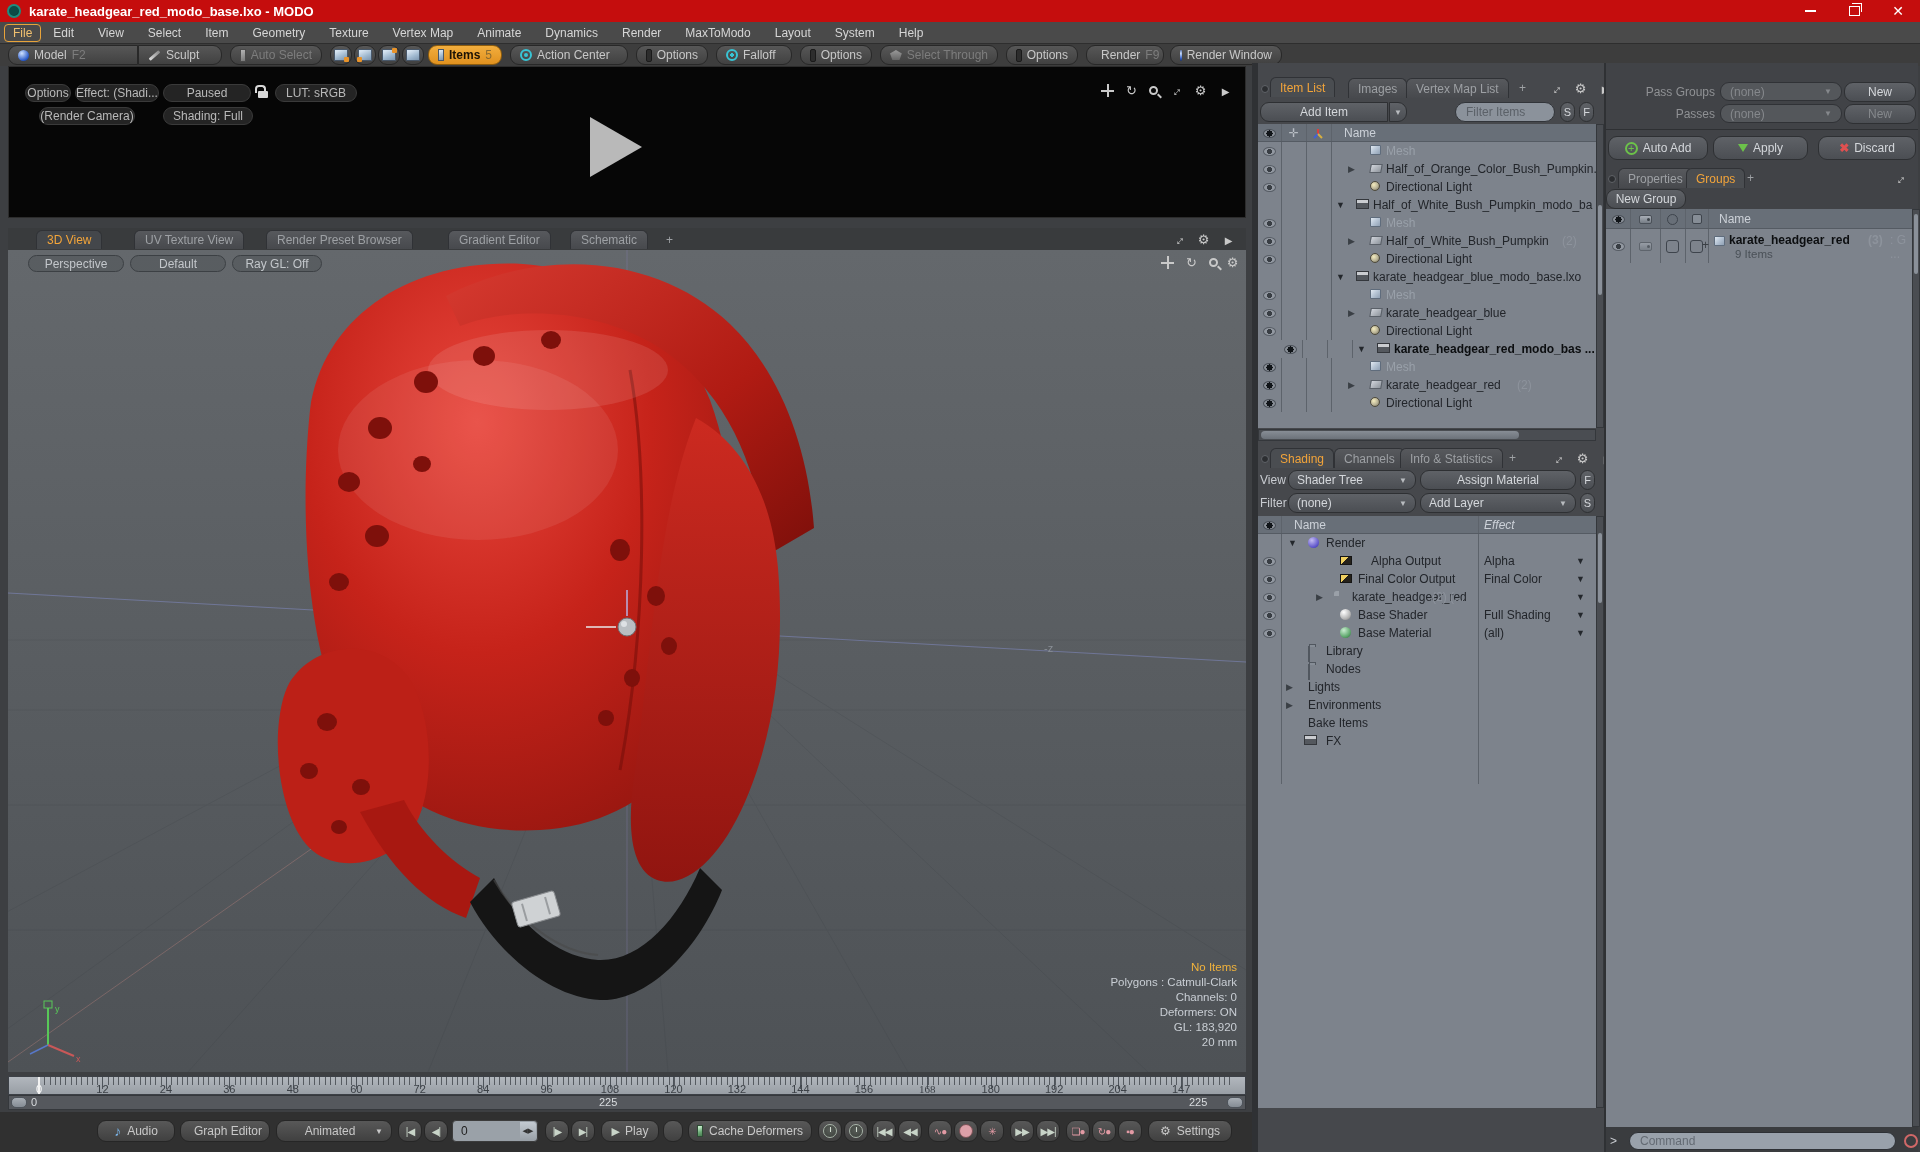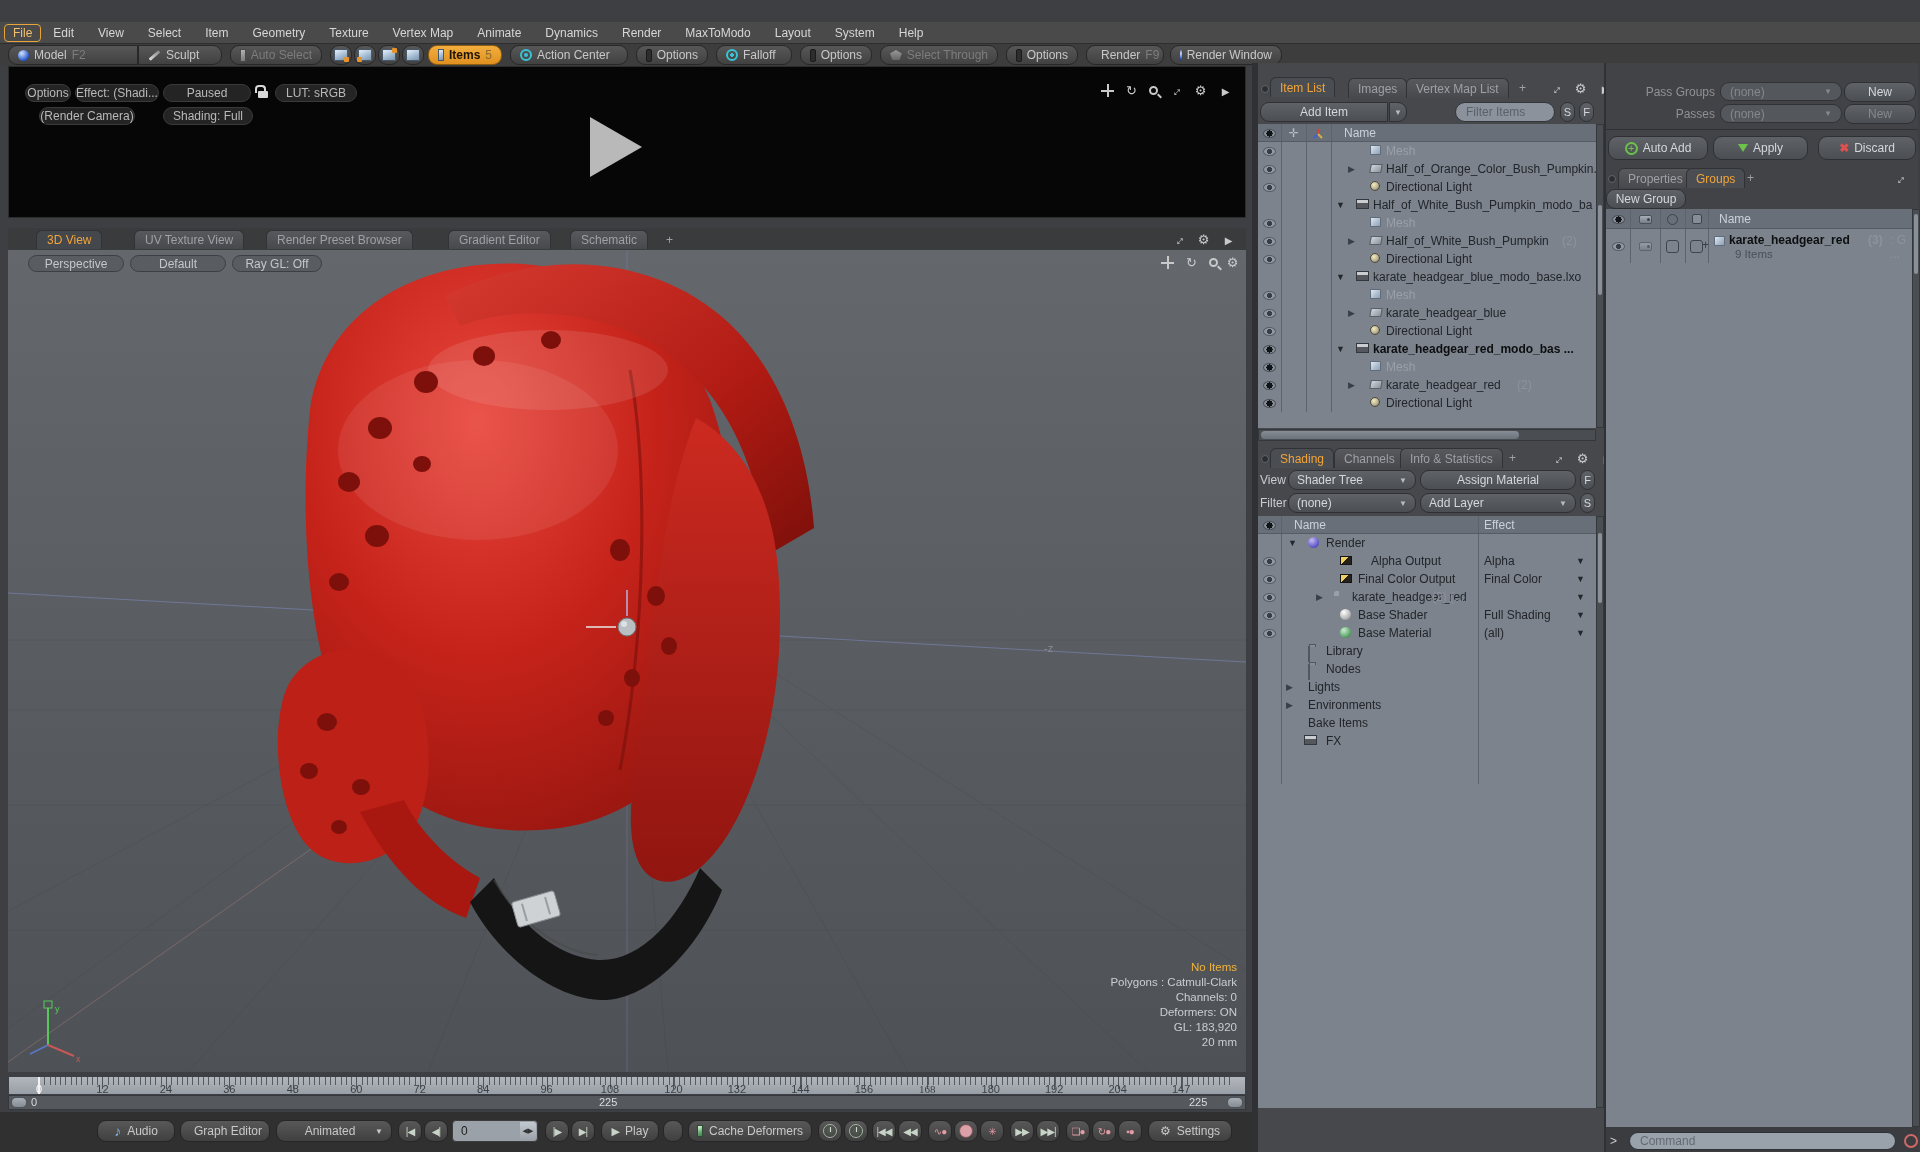--- a/index.html
+++ b/index.html
@@ -145,20 +145,33 @@
   #cmd-input{margin-left:12px;width:268px;height:18px;background:#99a1ab;border:1px solid #2e3136;border-radius:9px;color:#5a616a;font-size:12px;padding:0 10px;font-family:"Liberation Sans",sans-serif;box-sizing:border-box;}
   #cmd-input::placeholder{color:#646b74;}
   .ring{width:14px;height:14px;border:2px solid #d06868;border-radius:50%;box-sizing:border-box;margin-left:8px;}
   .dot{width:6px;height:6px;border-radius:50%;background:#2c2e31;border:1px solid #606368;}
 </style>
 </head>
 <body>
 
 <div id="app">
 
+  <div id="titlebar">
+    <div id="app-logo"></div>
+    <div id="win-title">karate_headgear_red_modo_base.lxo - MODO</div>
+    <div id="win-controls">
+      <div class="winbtn">
+          <span class="wc-min"></span>
+        </div>
+      <div class="winbtn">
+          <span class="wc-restore"></span>
+        </div>
+      <div class="winbtn wc-close">✕</div>
+    </div>
+  </div>
 
   <div id="menubar">
     <span class="menu-item active">File</span>
     <span class="menu-item">Edit</span>
     <span class="menu-item">View</span>
     <span class="menu-item">Select</span>
     <span class="menu-item">Item</span>
     <span class="menu-item">Geometry</span>
     <span class="menu-item">Texture</span>
     <span class="menu-item">Vertex Map</span>
@@ -657,21 +670,21 @@
           <span class="cell" style="left:0;width:23px;">
               <span class="eye"></span>
             </span>
           <span class="vline" style="left:23px;"></span>
             <span class="vline" style="left:48px;"></span>
             <span class="vline" style="left:73px;"></span>
           <span class="ic ic-light" style="left:112px;"></span>
           <span class="lbl" style="position:absolute;left:128px;top:2px;">Directional Light</span>
         </div>
 
-        <div class="trow" style="top:216px;">
+        <div class="trow" style="top:216px;margin-left:21px;">
           <span class="cell" style="left:0;width:23px;">
               <span class="eye strong"></span>
             </span>
           <span class="vline" style="left:23px;"></span>
             <span class="vline" style="left:48px;"></span>
             <span class="vline" style="left:73px;"></span>
           <span class="tri-d" style="left:78px;top:4px;"></span>
           <span class="ic ic-scene" style="left:98px;"></span>
           <span class="lbl b" style="position:absolute;left:115px;top:2px;">karate_headgear_red_modo_bas ...</span>
         </div>
@@ -745,21 +758,21 @@
           <span class="dd">▼</span>
       </div>
       <div class="pbtn" style="left:322px;top:430px;width:15px;padding:0;font-size:11px;">S</div>
 
       <div class="tree" style="left:0;top:453px;width:338px;height:592px;">
         <div class="thead" style="top:0;">
           <span class="cell" style="left:0;width:23px;">
               <span class="eye strong"></span>
             </span>
           <span class="cell" style="left:36px;">Name</span>
-          <span class="cell" style="left:226px;">Effect</span>
+          <span class="cell" style="left:226px;font-style:italic;">Effect</span>
           <span class="vline" style="left:23px;"></span>
             <span class="vline" style="left:220px;"></span>
         </div>
         <div class="vline" style="left:23px;top:18px;height:250px;"></div>
         <div class="vline" style="left:220px;top:18px;height:250px;"></div>
 
         <div class="trow" style="top:18px;">
           <span class="tri-d" style="left:30px;top:4px;"></span>
           <span class="ic ic-render" style="left:50px;"></span>
           <span class="lbl" style="position:absolute;left:68px;top:2px;">Render</span>

